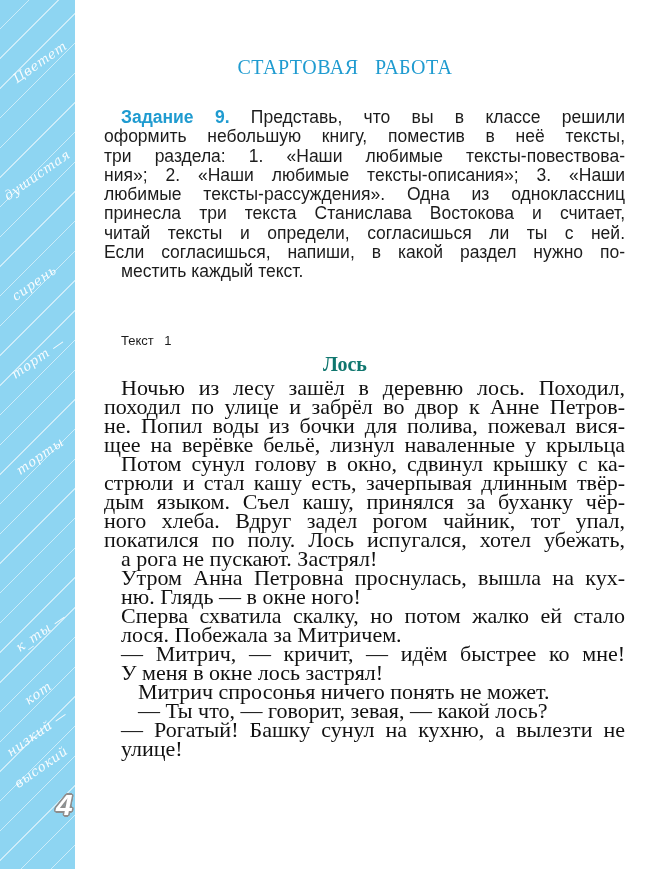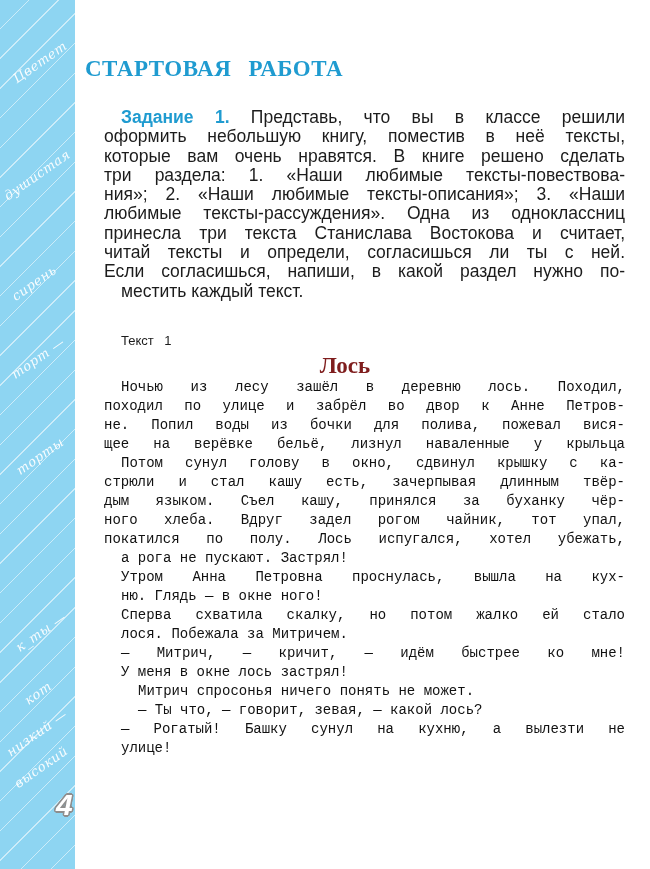--- a/index.html
+++ b/index.html
@@ -25,39 +25,39 @@
   .sw:nth-child(7){left:38px;top:693px;}
   .sw:nth-child(8){left:37px;top:733px;}
   .sw:nth-child(9){left:41px;top:767px;}
 
   #pagenum{position:absolute;left:56px;top:788px;z-index:3;
     font:bold italic 30px "Liberation Sans",sans-serif;color:#ffffff;
     text-shadow:-1.6px 0 #8e8e8e,1.6px 0 #8e8e8e,0 -1.6px #8e8e8e,0 1.6px #8e8e8e,
                 -1.2px -1.2px #8e8e8e,1.2px 1.2px #8e8e8e,-1.2px 1.2px #8e8e8e,1.2px -1.2px #8e8e8e;}
 
   
-  #title{position:absolute;left:85px;top:56px;width:520px;
-    font-family:"Liberation Serif",serif;font-weight:bold;font-size:23px;
+  #title{position:absolute;left:85px;top:56px;width:520px;text-align:center;
+    font-family:"Liberation Serif",serif;font-weight:normal;font-size:20px;
     color:#1f9bd0;letter-spacing:.5px;word-spacing:11px;}
 
   
   .col{position:absolute;left:104px;width:521px;}
   #task{top:108px;font-size:17.5px;}
   #task .ln{height:19.3px;line-height:19.3px;}
   .ln{text-align:justify;text-align-last:justify;white-space:normal;}
   .ln.first{text-indent:17px;}
   .ln.last{text-align-last:auto;margin-left:17px;}
   .tasklabel{color:#1f9bd0;font-weight:bold;}
 
   #text1{top:333px;font-size:13px;text-indent:17px;word-spacing:7px;}
 
   #story-title{position:absolute;left:85px;top:353px;width:520px;text-align:center;
-    font-family:"Liberation Serif",serif;font-weight:bold;font-size:23px;color:#7f1d1d;}
+    font-family:"Liberation Serif",serif;font-weight:bold;font-size:20px;color:#0f766e;}
 
-  #story{top:378px;font-family:Liberation Mono, monospace;font-size:14px;color:#111;}
+  #story{top:378px;font-family:Liberation Serif, serif;font-size:22px;color:#111;}
   #story .ln{height:19px;line-height:19px;}
 </style>
 </head>
 <body>
 
 <div id="page">
 
   <div id="sidebar">
     <span class="sw">Цветет</span>
     <span class="sw">душистая</span>
@@ -68,23 +68,22 @@
     <span class="sw">кот</span>
     <span class="sw">низкий —</span>
     <span class="sw">высокий</span>
   </div>
 
   <div id="pagenum">4</div>
 
   <div id="title">СТАРТОВАЯ РАБОТА</div>
 
   <div id="task" class="col">
-    <div class="ln first"><span class="tasklabel">Задание 1.</span> <span>Представь, что вы в классе решили</span></div>
+    <div class="ln first"><span class="tasklabel">Задание 9.</span> <span>Представь, что вы в классе решили</span></div>
     <div class="ln">оформить небольшую книгу, поместив в неё тексты,</div>
-    <div class="ln">которые вам очень нравятся. В книге решено сделать</div>
     <div class="ln">три раздела: 1. «Наши любимые тексты-повествова-</div>
     <div class="ln">ния»; 2. «Наши любимые тексты-описания»; 3. «Наши</div>
     <div class="ln">любимые тексты-рассуждения». Одна из одноклассниц</div>
     <div class="ln">принесла три текста Станислава Востокова и считает,</div>
     <div class="ln">читай тексты и определи, согласишься ли ты с ней.</div>
     <div class="ln">Если согласишься, напиши, в какой раздел нужно по-</div>
     <div class="ln last">местить каждый текст.</div>
   </div>
 
   <div id="text1" class="col">Текст 1</div>

